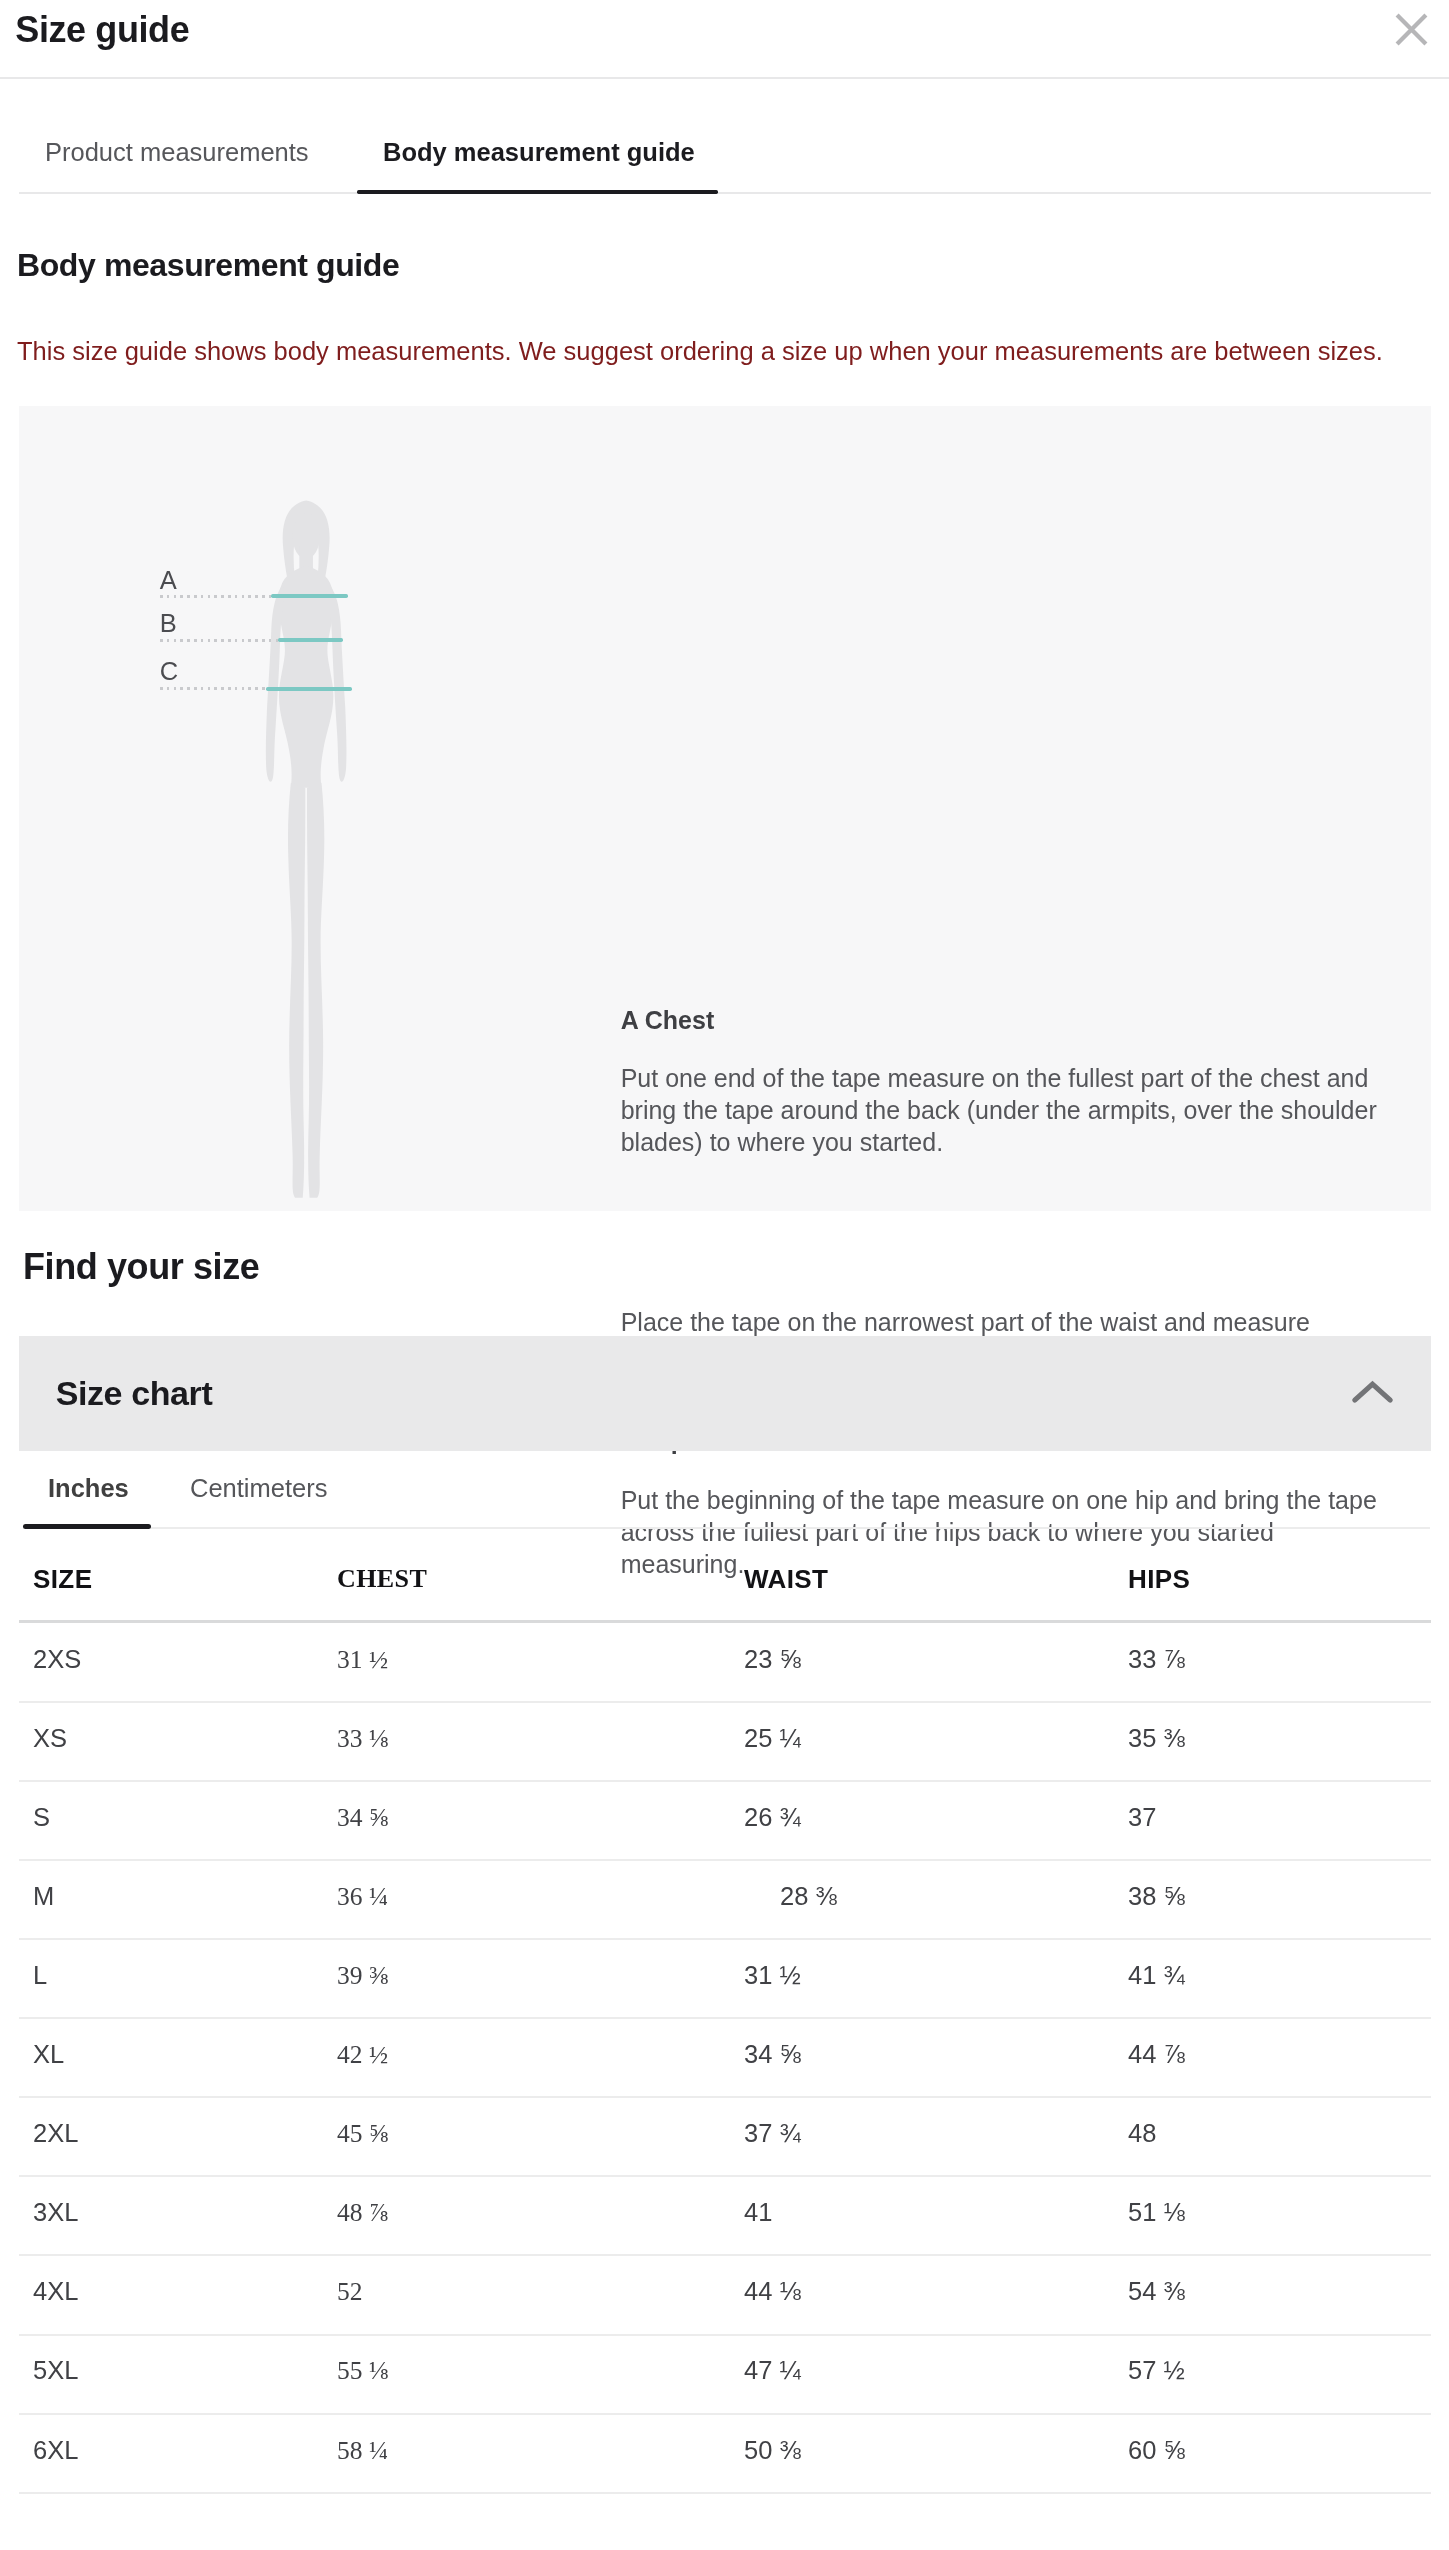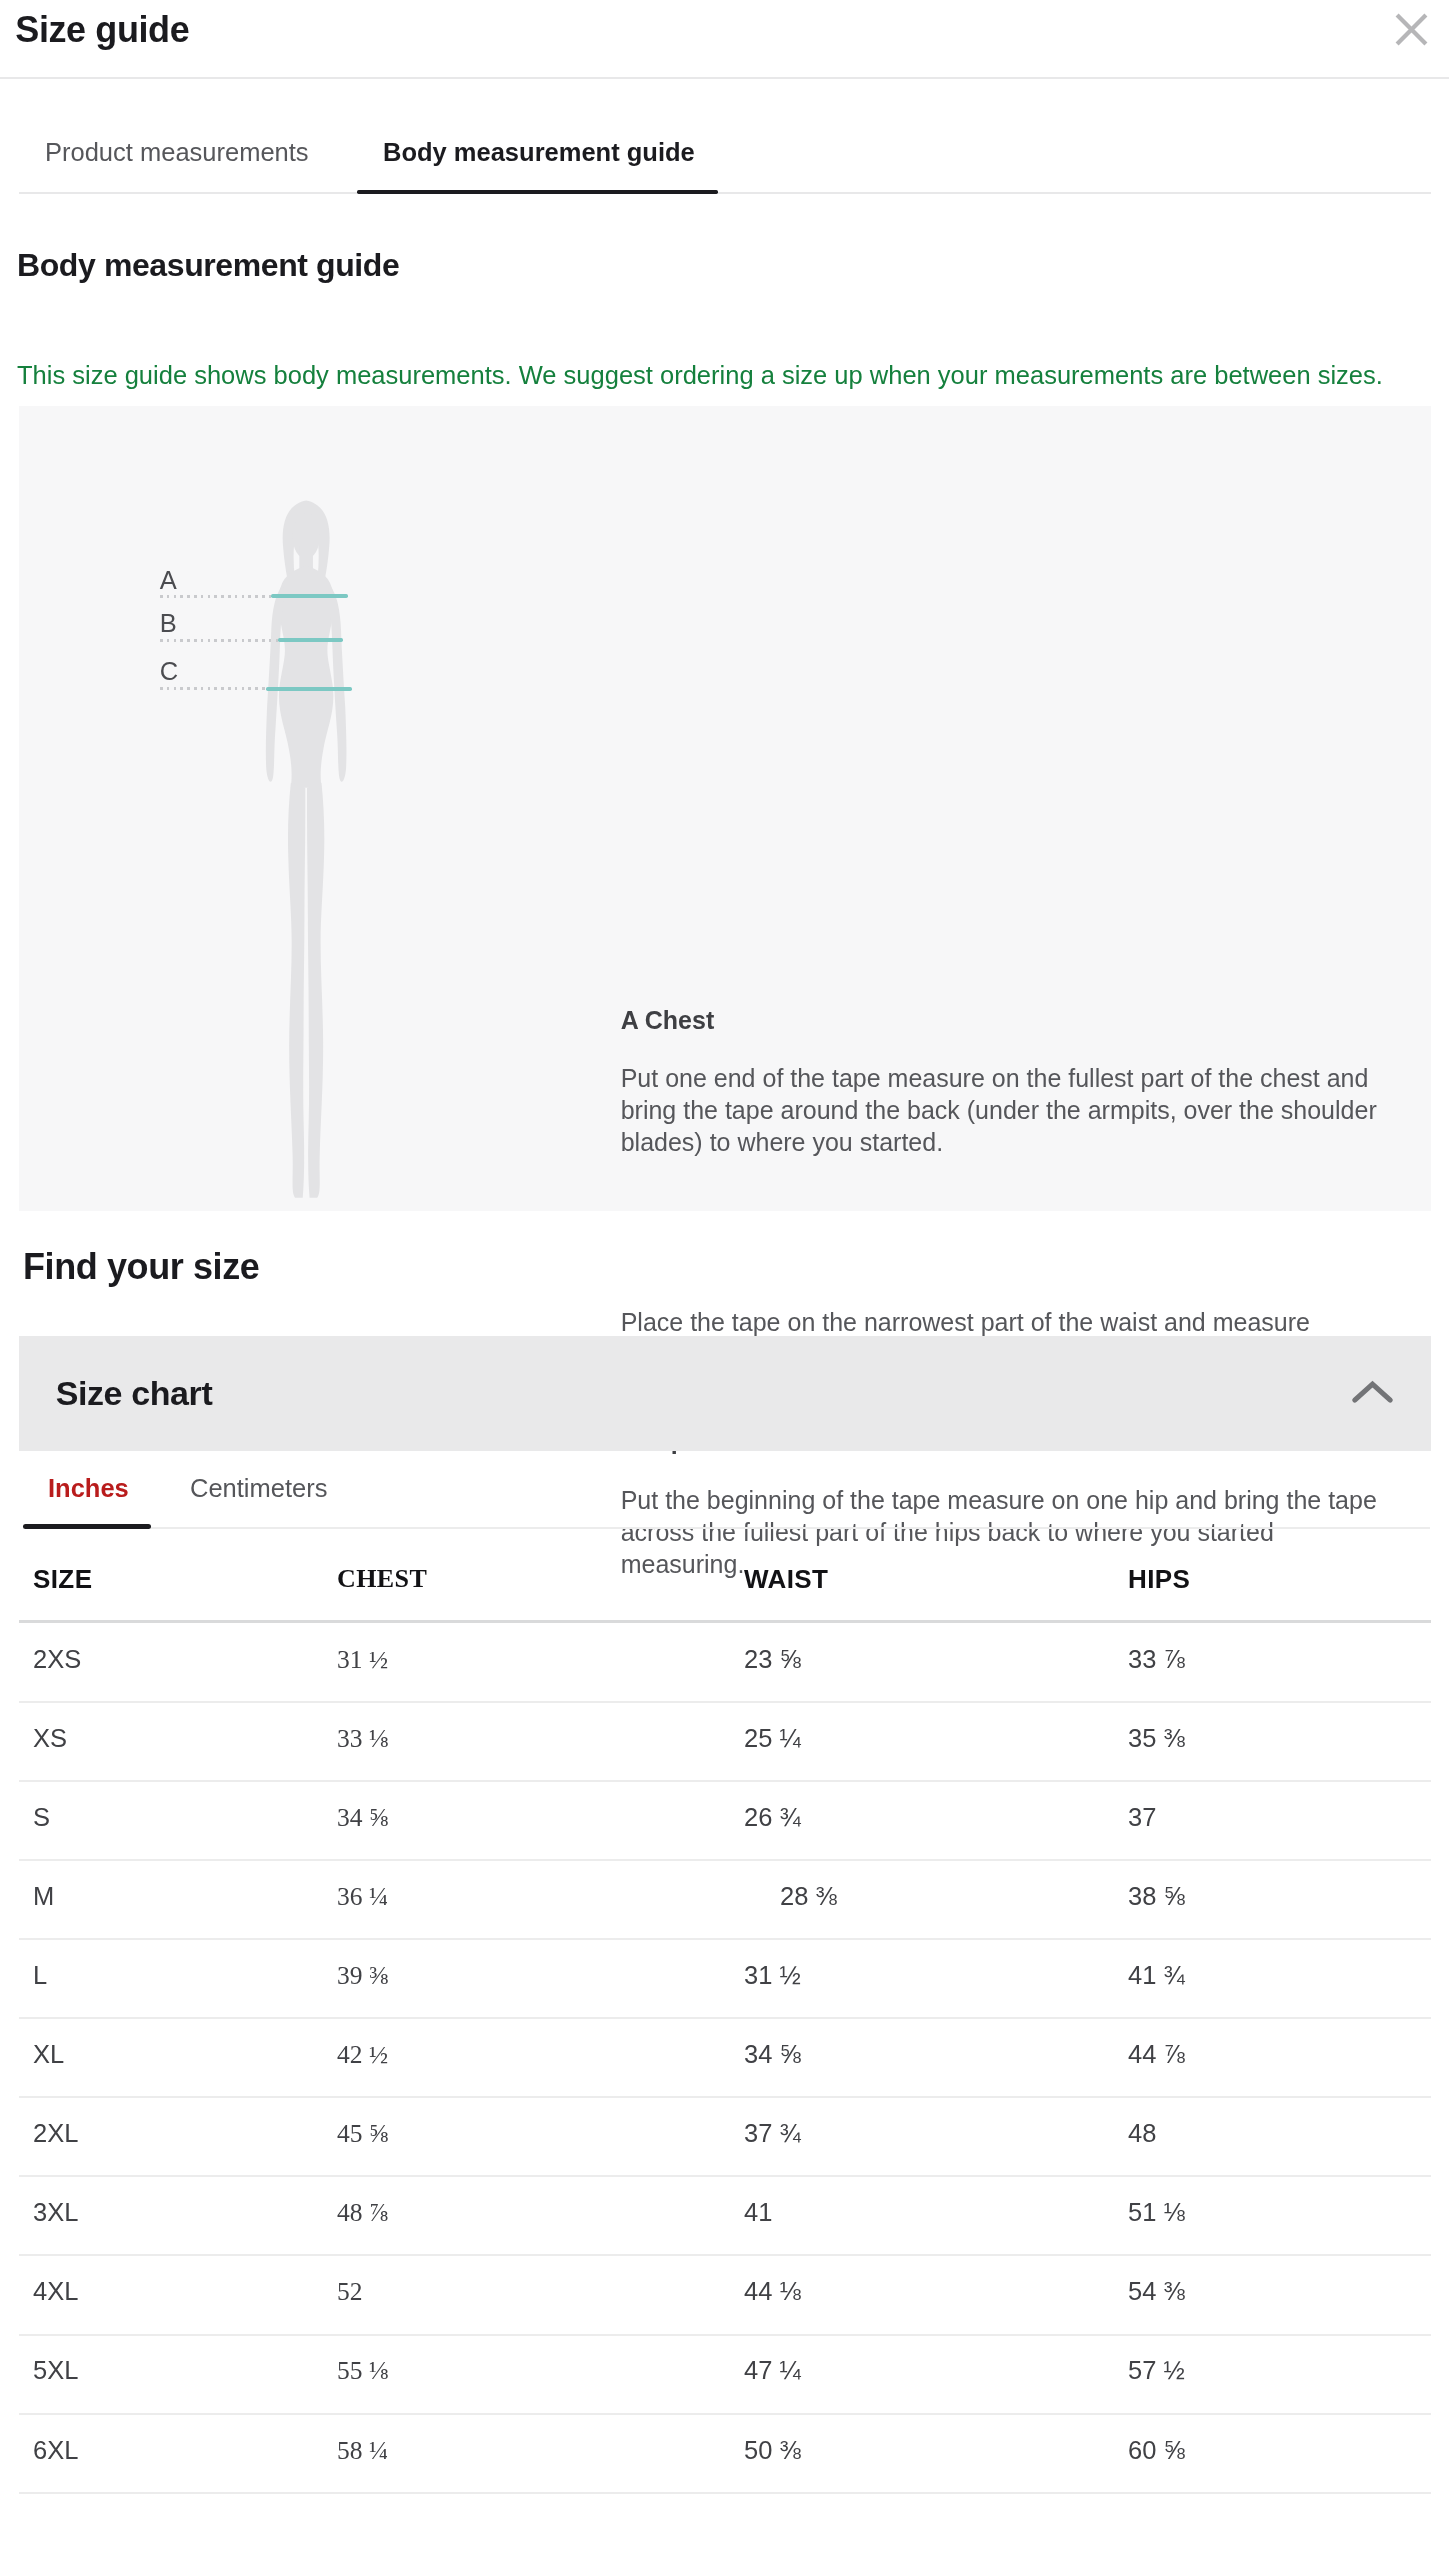--- a/index.html
+++ b/index.html
@@ -16,21 +16,21 @@
   .close-btn { right:15.3px; top:8.5px; width:44px; height:44px; cursor:pointer; display:flex; align-items:center; justify-content:center; }
   .divider-top { left:0; top:77px; width:1449px; height:1.7px; background:#e8e8e9; }
 
   
   .tab-product { left:45px; top:138px; font-size:25.5px; color:#56575b; cursor:pointer; }
   .tab-body { left:383px; top:138px; font-size:25.5px; font-weight:700; color:#1b1b1f; cursor:pointer; }
   .tabs-divider { left:18.7px; top:192px; width:1412px; height:1.7px; background:#e8e8e9; }
   .tabs-active-bar { left:357px; top:190px; width:361px; height:4.3px; background:#1b1b1f; border-radius:1.7px; }
 
   .section-heading { left:17px; top:247px; font-size:32px; font-weight:700; letter-spacing:-0.4px; color:#1b1b1f; }
-  .section-intro { left:17px; top:334px; width:1377px; font-size:25.5px; line-height:34px; color:#15803d;margin-top:24px; }
+  .section-intro { left:17px; top:334px; width:1377px; font-size:25.5px; line-height:34px; color:#7f1d1d; }
 
   
   .figure-panel { left:18.7px; top:406px; width:1412px; height:805px; background:#f7f7f8; }
   .silhouette { left:224px; top:91px; width:128px; height:710px; }
   .marker-label { font-size:25.5px; line-height:32px; color:#4b4c50; font-weight:400; }
   .m-a { left:141px; top:158px; } .m-b { left:141px; top:201px; } .m-c { left:141px; top:249px; }
   .dotline { height:2.6px; background-image:repeating-linear-gradient(90deg,#c9cacd 0 2.6px,transparent 2.6px 6.8px); }
   .dot-a { left:141px; top:189px; width:111px; } .dot-b { left:141px; top:233px; width:118px; } .dot-c { left:141px; top:281px; width:105px; }
   .tapeline { height:4.3px; background:#7cc8c3; border-radius:1.7px; }
   .tape-a { left:252px; top:188px; width:77px; } .tape-b { left:259px; top:232px; width:65px; } .tape-c { left:247px; top:281px; width:86px; }
@@ -42,21 +42,21 @@
   .figure-panel .abs { position:absolute; }
 
   .find-heading { left:23px; top:1246px; font-size:36px; font-weight:700; letter-spacing:-0.4px; color:#1b1b1f; }
 
   
   .chart-bar { left:18.7px; top:1336px; width:1412px; height:115px; background:#e9e9ea; display:flex; align-items:center; cursor:pointer; }
   .chart-bar-title { margin-left:37px; font-size:34px; font-weight:700; letter-spacing:-0.4px; color:#1b1b1f; }
   .chart-chevron { position:absolute; right:34px; top:50%; transform:translateY(-50%); }
 
   
-  .unit-inches { left:48px; top:1474px; font-size:25.5px; font-weight:700; color:#b91c1c; cursor:pointer; }
+  .unit-inches { left:48px; top:1474px; font-size:25.5px; font-weight:700; color:#404040; cursor:pointer; }
   .unit-cm { left:190px; top:1474px; font-size:25.5px; color:#55565a; cursor:pointer; }
   .unit-active-bar { left:23px; top:1524px; width:128px; height:5.1px; background:#1b1b1f; border-radius:2.6px; }
   .unit-divider { left:151px; top:1527px; width:1279px; height:1.7px; background:#ececec; }
 
   
   .th { top:1564px; font-size:26px; font-weight:700; letter-spacing:0.4px; color:#121215; }
   .col-size { left:33px; } .col-chest { left:337px;font-family:Liberation Serif, serif; } .col-waist { left:744px; } .col-hips { left:1128px; }
   .head-divider { left:18.7px; top:1620px; width:1412px; height:2.6px; background:#d9dadb; }
   .cell { font-size:25.5px; color:#404145; }
   .row-divider { left:18.7px; width:1412px; height:1.7px; background:#ececec; }

